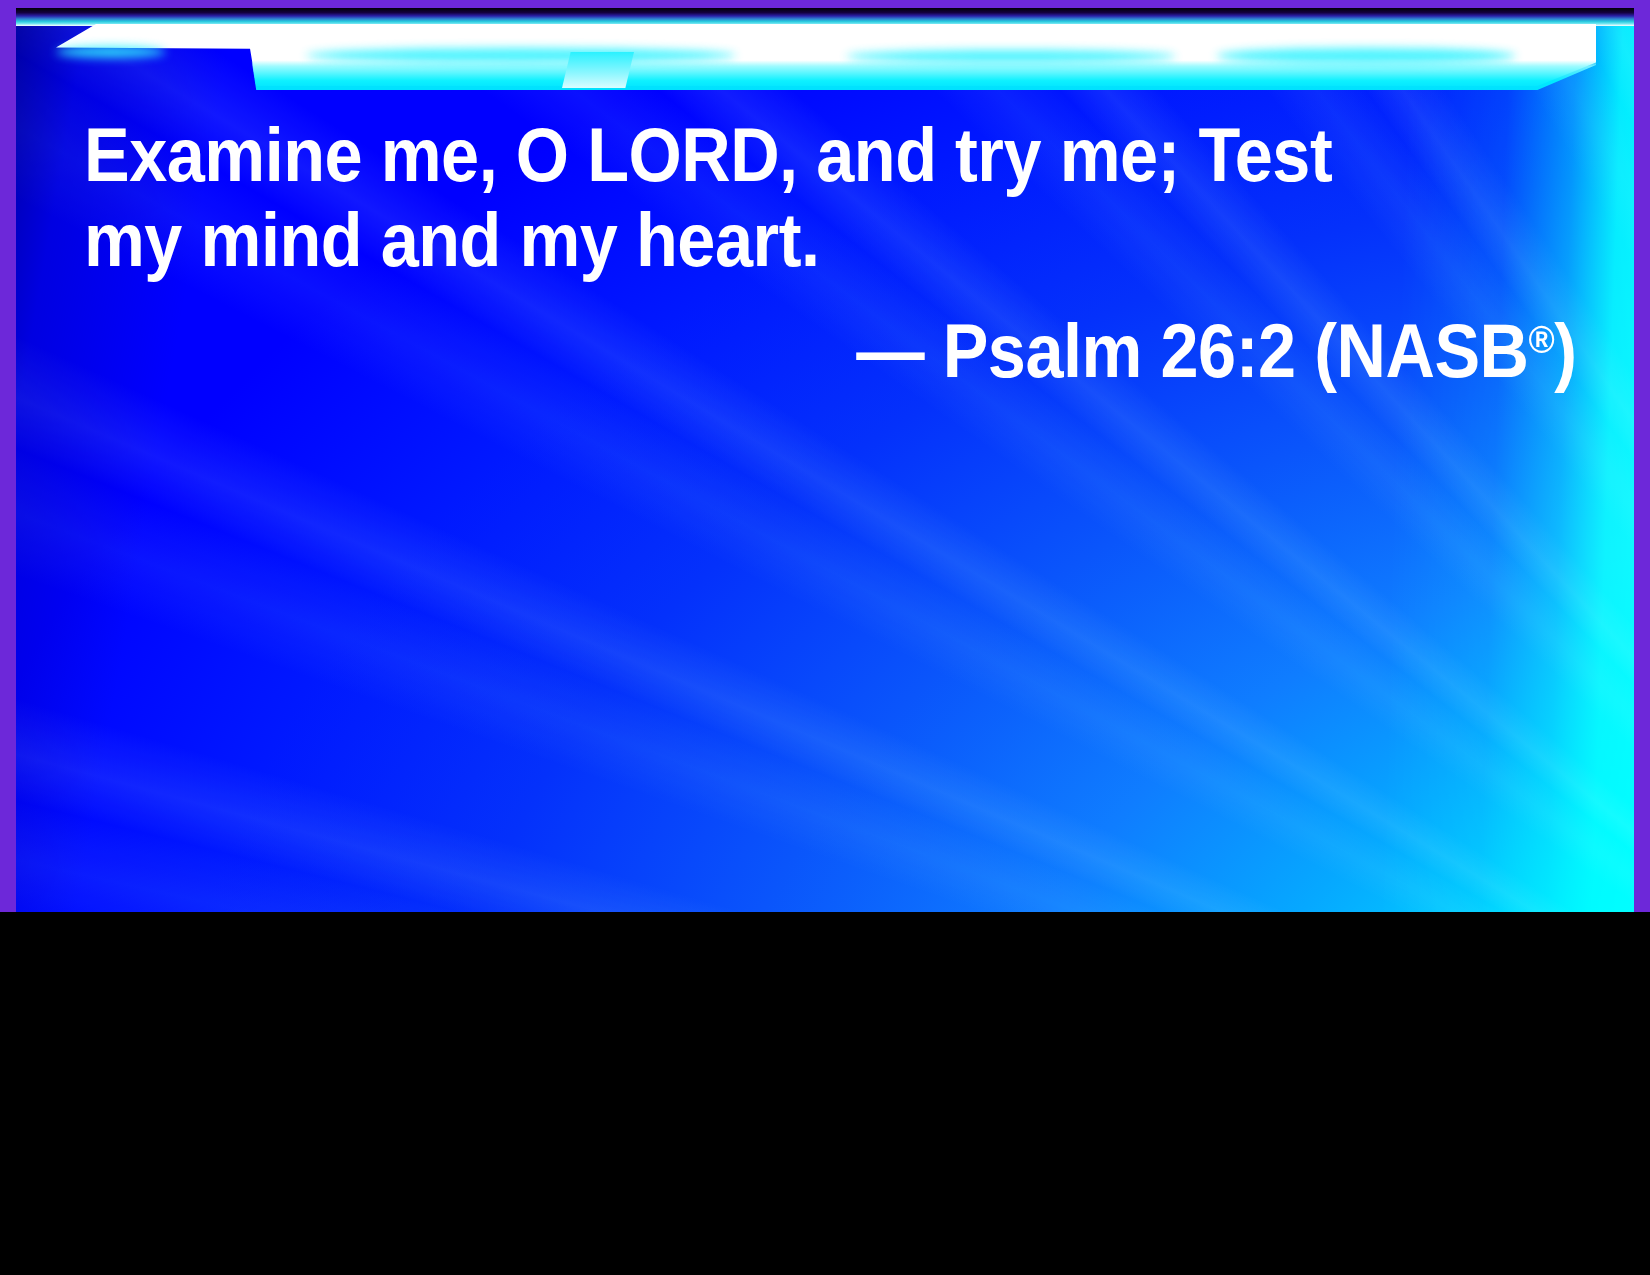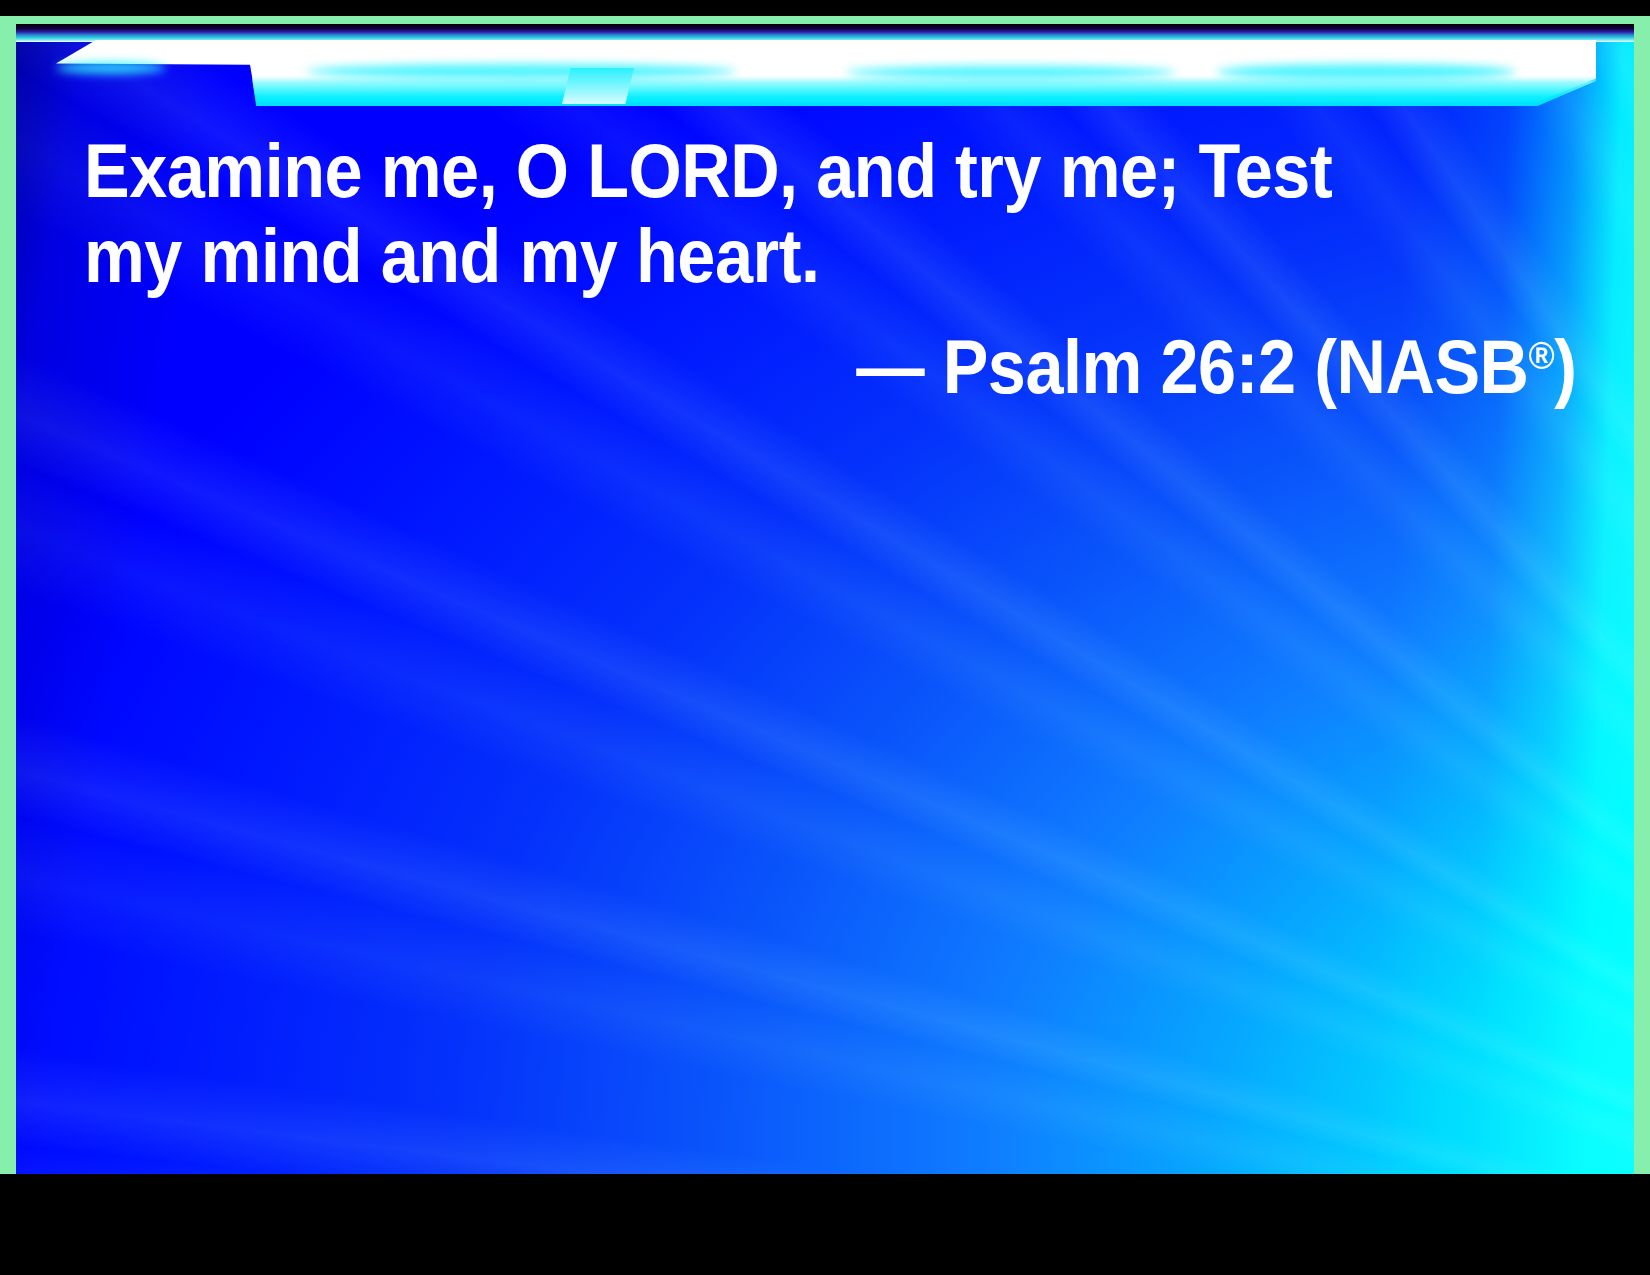--- a/index.html
+++ b/index.html
@@ -11,24 +11,23 @@
     width: 1650px;
     height: 1275px;
     overflow: hidden;
     font-family: "Liberation Sans", "DejaVu Sans", sans-serif;
   }
 
   
   #slide {
     position: relative;
     width: 1650px;
-    height: 1158px;
-    background: #86efac;
+    height: 912px;
+    background: #6d28d9;
     overflow: hidden;
-    margin-top: 16px;
   }
 
   
   #canvas {
     position: absolute;
     left: 16px;
     top: 8px;
     width: 1618px;
     height: 1228px;
     overflow: hidden;

